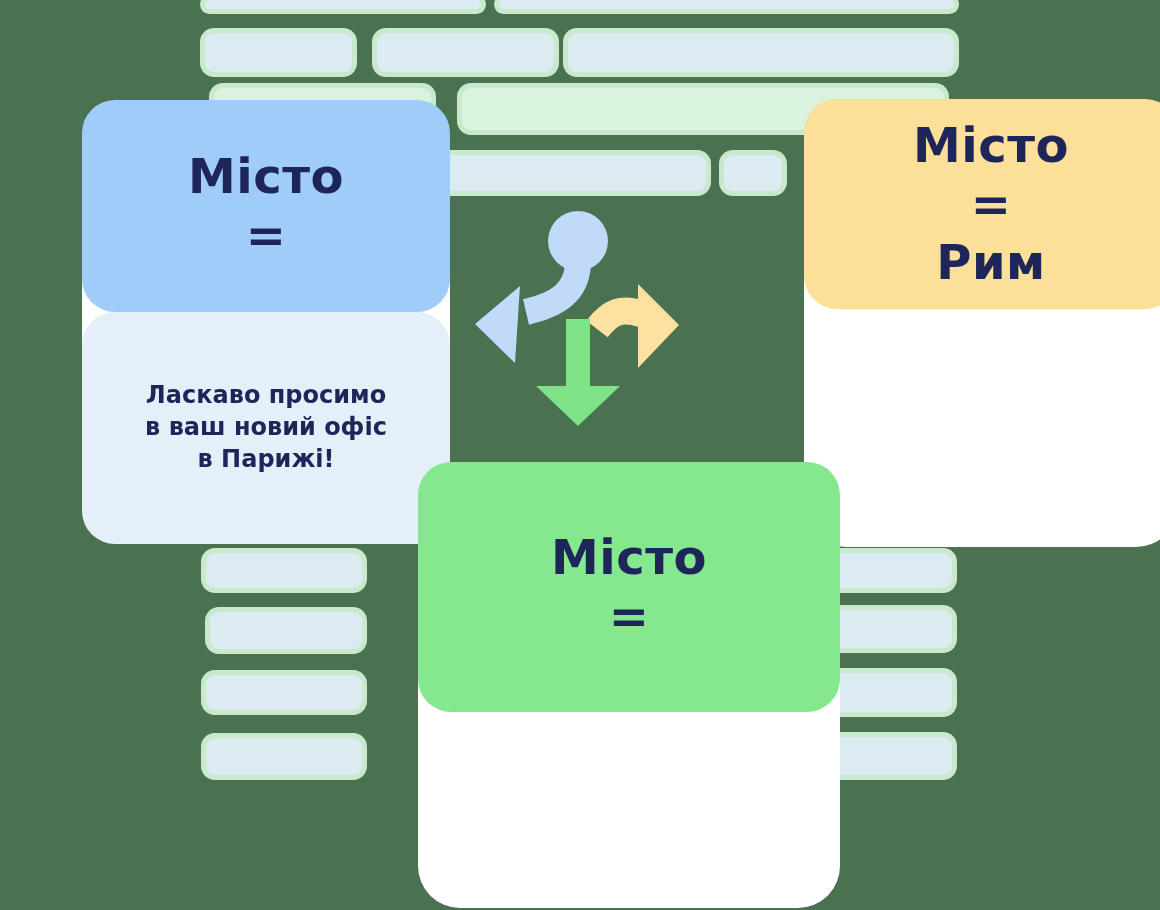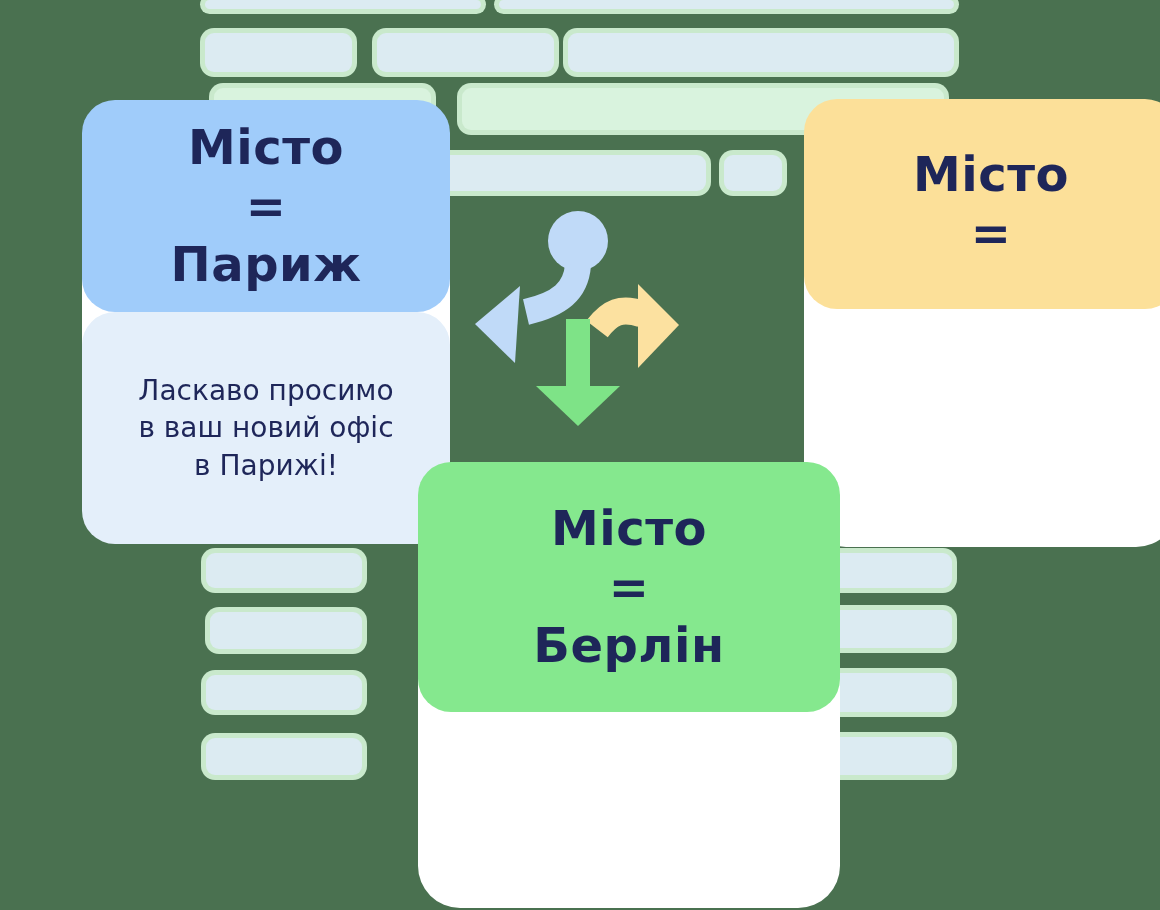--- a/index.html
+++ b/index.html
@@ -25,21 +25,21 @@
   }
   .card-header {
     border-radius:33px; flex:0 0 auto;
     display:flex; flex-direction:column; align-items:center; justify-content:center;
     font-size:48px; font-weight:800; line-height:1.22; letter-spacing:0.5px;
     color:var(--textNavy, #1e2659); text-align:center;
   }
   .card-body {
     border-radius:33px; flex:1 1 auto; margin-top:0;
     display:flex; align-items:center; justify-content:center;
-    font-size:28px; font-weight:400; line-height:1.33;
+    font-size:24px; font-weight:700; line-height:1.33;
     color:var(--textNavy, #1e2659); text-align:center; white-space:pre-line;
   }
   .card-paris  { left:34px;  top:100px; width:368px; height:444px; }
   .card-paris  .card-header { height:212px; background:var(--headerBlue, #a0ccfa); }
   .card-paris  .card-body   { background:var(--bodyBlue, #e4effa); }
 
   .card-rome   { left:756px; top:99px;  width:374px; height:448px; }
   .card-rome   .card-header { height:210px; background:var(--headerYellow, #fce099); }
   .card-rome   .card-body   { background:var(--bodyYellow, #fdeeca); }
 
@@ -87,35 +87,34 @@
     <g>
       <rect x="98" y="114" width="24" height="70" fill="#7ee387"></rect>
       <polygon points="68,181 152,181 110,221" fill="#7ee387"></polygon>
     </g>
   </svg>
 
   <div class="card card-paris">
     <div class="card-header">
       <div>Місто</div>
       <div>=</div>
-      <div>Париж</div>
     </div>
     <div class="card-body">Ласкаво просимо
 в ваш новий офіс
 в Парижі!</div>
   </div>
 
   <div class="card card-rome">
     <div class="card-header">
       <div>Місто</div>
       <div>=</div>
+      <div>Рим</div>
     </div>
   </div>
 
   <div class="card card-berlin">
     <div class="card-header">
       <div>Місто</div>
       <div>=</div>
-      <div>Берлін</div>
     </div>
   </div>
 
 </div>
 
 </body></html>

